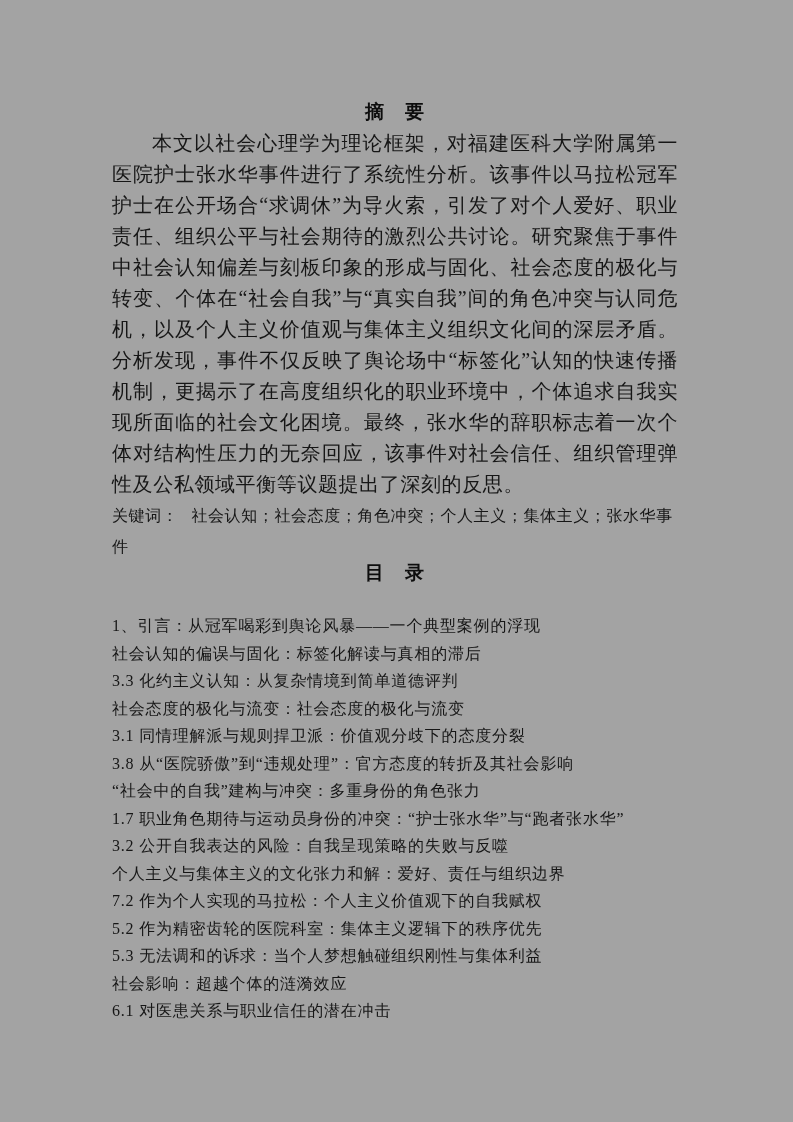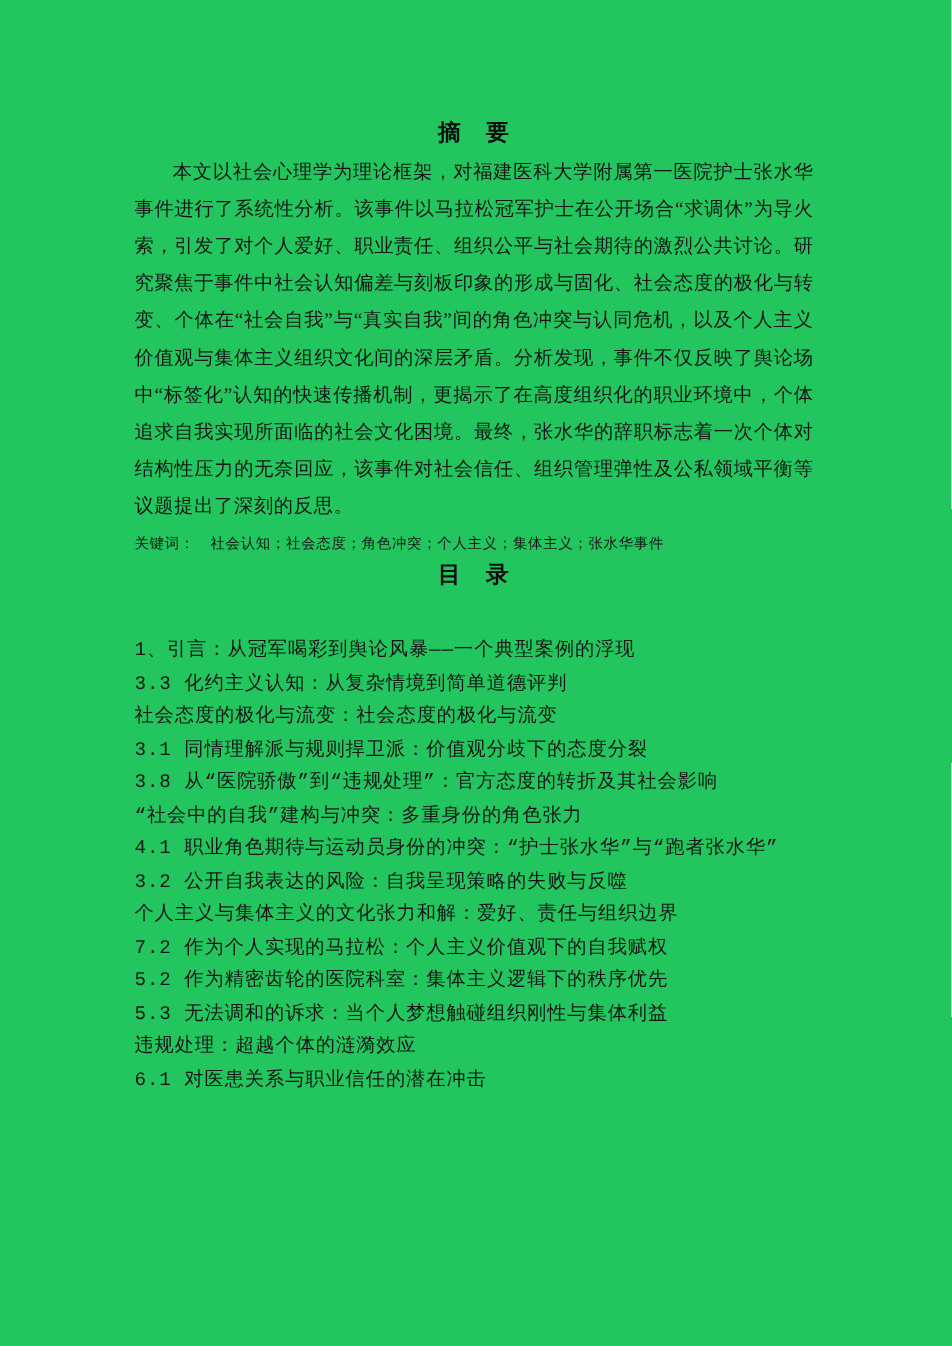--- a/index.html
+++ b/index.html
@@ -5,63 +5,62 @@
   html, body {
     margin: 0;
     padding: 0;
     background: #ffffff;
   }
   .page {
     position: relative;
     width: 793px;
     height: 1122px;
     margin: 0 auto;
-    background: #22c55e;
+    background: #a3a3a3;
     box-sizing: border-box;
     padding: 0 115px 0 112px;
     font-family: "Liberation Serif", "DejaVu Serif", serif;
     color: #161616;
     overflow: hidden;
   }
   .section-title {
     margin: 0;
     font-size: 19px;
     line-height: 22px;
     font-weight: bold;
     text-align: center;
     letter-spacing: 1px;
     color: #0d0d0d;
   }
   .abstract-title {
     margin-top: 101px;
   }
   .abstract-paragraph {
     margin: 5px 0 0 0;
-    font-size: 16px;
+    font-size: 20px;
     line-height: 31px;
     letter-spacing: 0.6px;
     text-align: justify;
     text-indent: 2em;
     word-break: break-all;
   }
   .keywords-line {
     margin: 0;
-    font-size: 12px;
+    font-size: 16px;
     line-height: 31px;
     letter-spacing: 0.6px;
     font-family: Liberation Serif, serif;
   }
   .keywords-label {
     margin-right: 13px;
   }
   .toc-title {
   }
   .toc-list {
-    margin-top: 38px;
-    font-family: Liberation Mono, monospace;
+    margin-top: 28px;
   }
   .toc-entry {
     font-size: 16px;
     line-height: 27.5px;
     letter-spacing: 0.8px;
     white-space: nowrap;
   }
 </style>
 </head>
 <body>
@@ -73,28 +72,29 @@
   <p class="abstract-paragraph">本文以社会心理学为理论框架，对福建医科大学附属第一医院护士张水华事件进行了系统性分析。该事件以马拉松冠军护士在公开场合“求调休”为导火索，引发了对个人爱好、职业责任、组织公平与社会期待的激烈公共讨论。研究聚焦于事件中社会认知偏差与刻板印象的形成与固化、社会态度的极化与转变、个体在“社会自我”与“真实自我”间的角色冲突与认同危机，以及个人主义价值观与集体主义组织文化间的深层矛盾。分析发现，事件不仅反映了舆论场中“标签化”认知的快速传播机制，更揭示了在高度组织化的职业环境中，个体追求自我实现所面临的社会文化困境。最终，张水华的辞职标志着一次个体对结构性压力的无奈回应，该事件对社会信任、组织管理弹性及公私领域平衡等议题提出了深刻的反思。</p>
 
   <p class="keywords-line">
     <span class="keywords-label">关键词：</span><span>社会认知；社会态度；角色冲突；个人主义；集体主义；张水华事件</span>
   </p>
 
   <h1 class="section-title toc-title">目　录</h1>
 
   <div class="toc-list">
     <div class="toc-entry">1、引言：从冠军喝彩到舆论风暴——一个典型案例的浮现</div>
+    <div class="toc-entry">社会认知的偏误与固化：标签化解读与真相的滞后</div>
     <div class="toc-entry">3.3 化约主义认知：从复杂情境到简单道德评判</div>
     <div class="toc-entry">社会态度的极化与流变：社会态度的极化与流变</div>
     <div class="toc-entry">3.1 同情理解派与规则捍卫派：价值观分歧下的态度分裂</div>
     <div class="toc-entry">3.8 从“医院骄傲”到“违规处理”：官方态度的转折及其社会影响</div>
     <div class="toc-entry">“社会中的自我”建构与冲突：多重身份的角色张力</div>
-    <div class="toc-entry">4.1 职业角色期待与运动员身份的冲突：“护士张水华”与“跑者张水华”</div>
+    <div class="toc-entry">1.7 职业角色期待与运动员身份的冲突：“护士张水华”与“跑者张水华”</div>
     <div class="toc-entry">3.2 公开自我表达的风险：自我呈现策略的失败与反噬</div>
     <div class="toc-entry">个人主义与集体主义的文化张力和解：爱好、责任与组织边界</div>
     <div class="toc-entry">7.2 作为个人实现的马拉松：个人主义价值观下的自我赋权</div>
     <div class="toc-entry">5.2 作为精密齿轮的医院科室：集体主义逻辑下的秩序优先</div>
     <div class="toc-entry">5.3 无法调和的诉求：当个人梦想触碰组织刚性与集体利益</div>
-    <div class="toc-entry">违规处理：超越个体的涟漪效应</div>
+    <div class="toc-entry">社会影响：超越个体的涟漪效应</div>
     <div class="toc-entry">6.1 对医患关系与职业信任的潜在冲击</div>
   </div>
 
 </div>
 
 </body></html>

